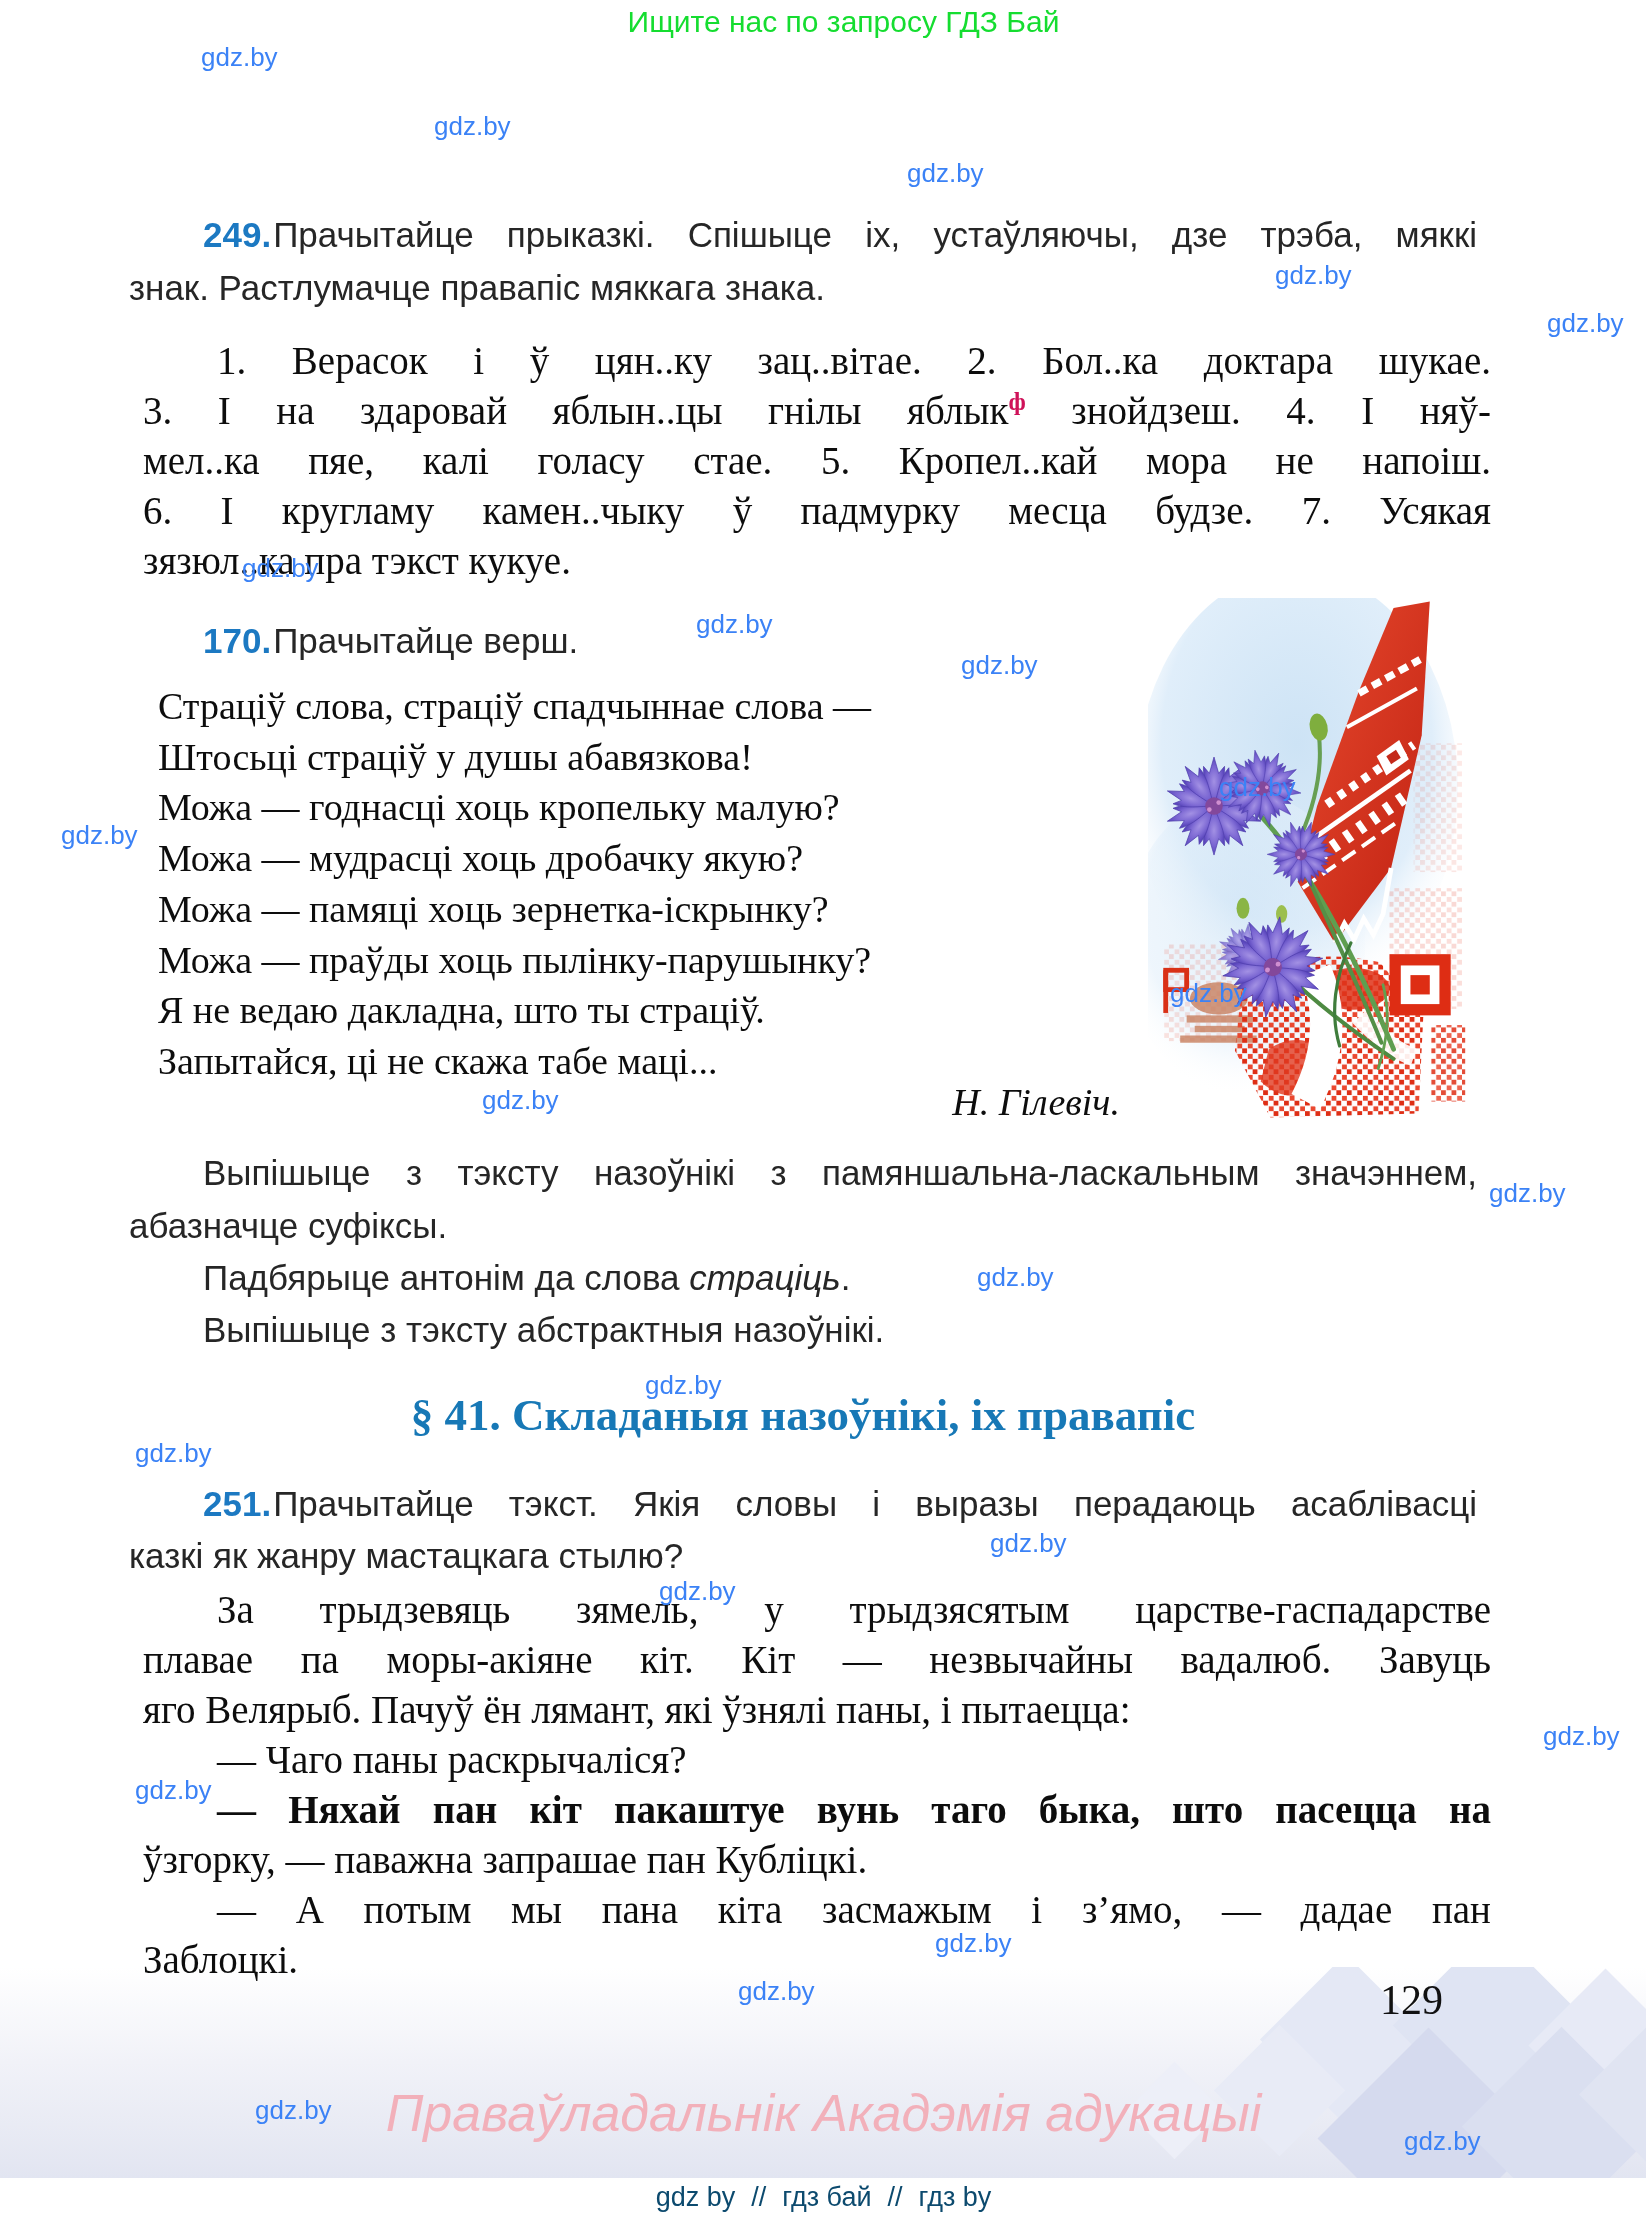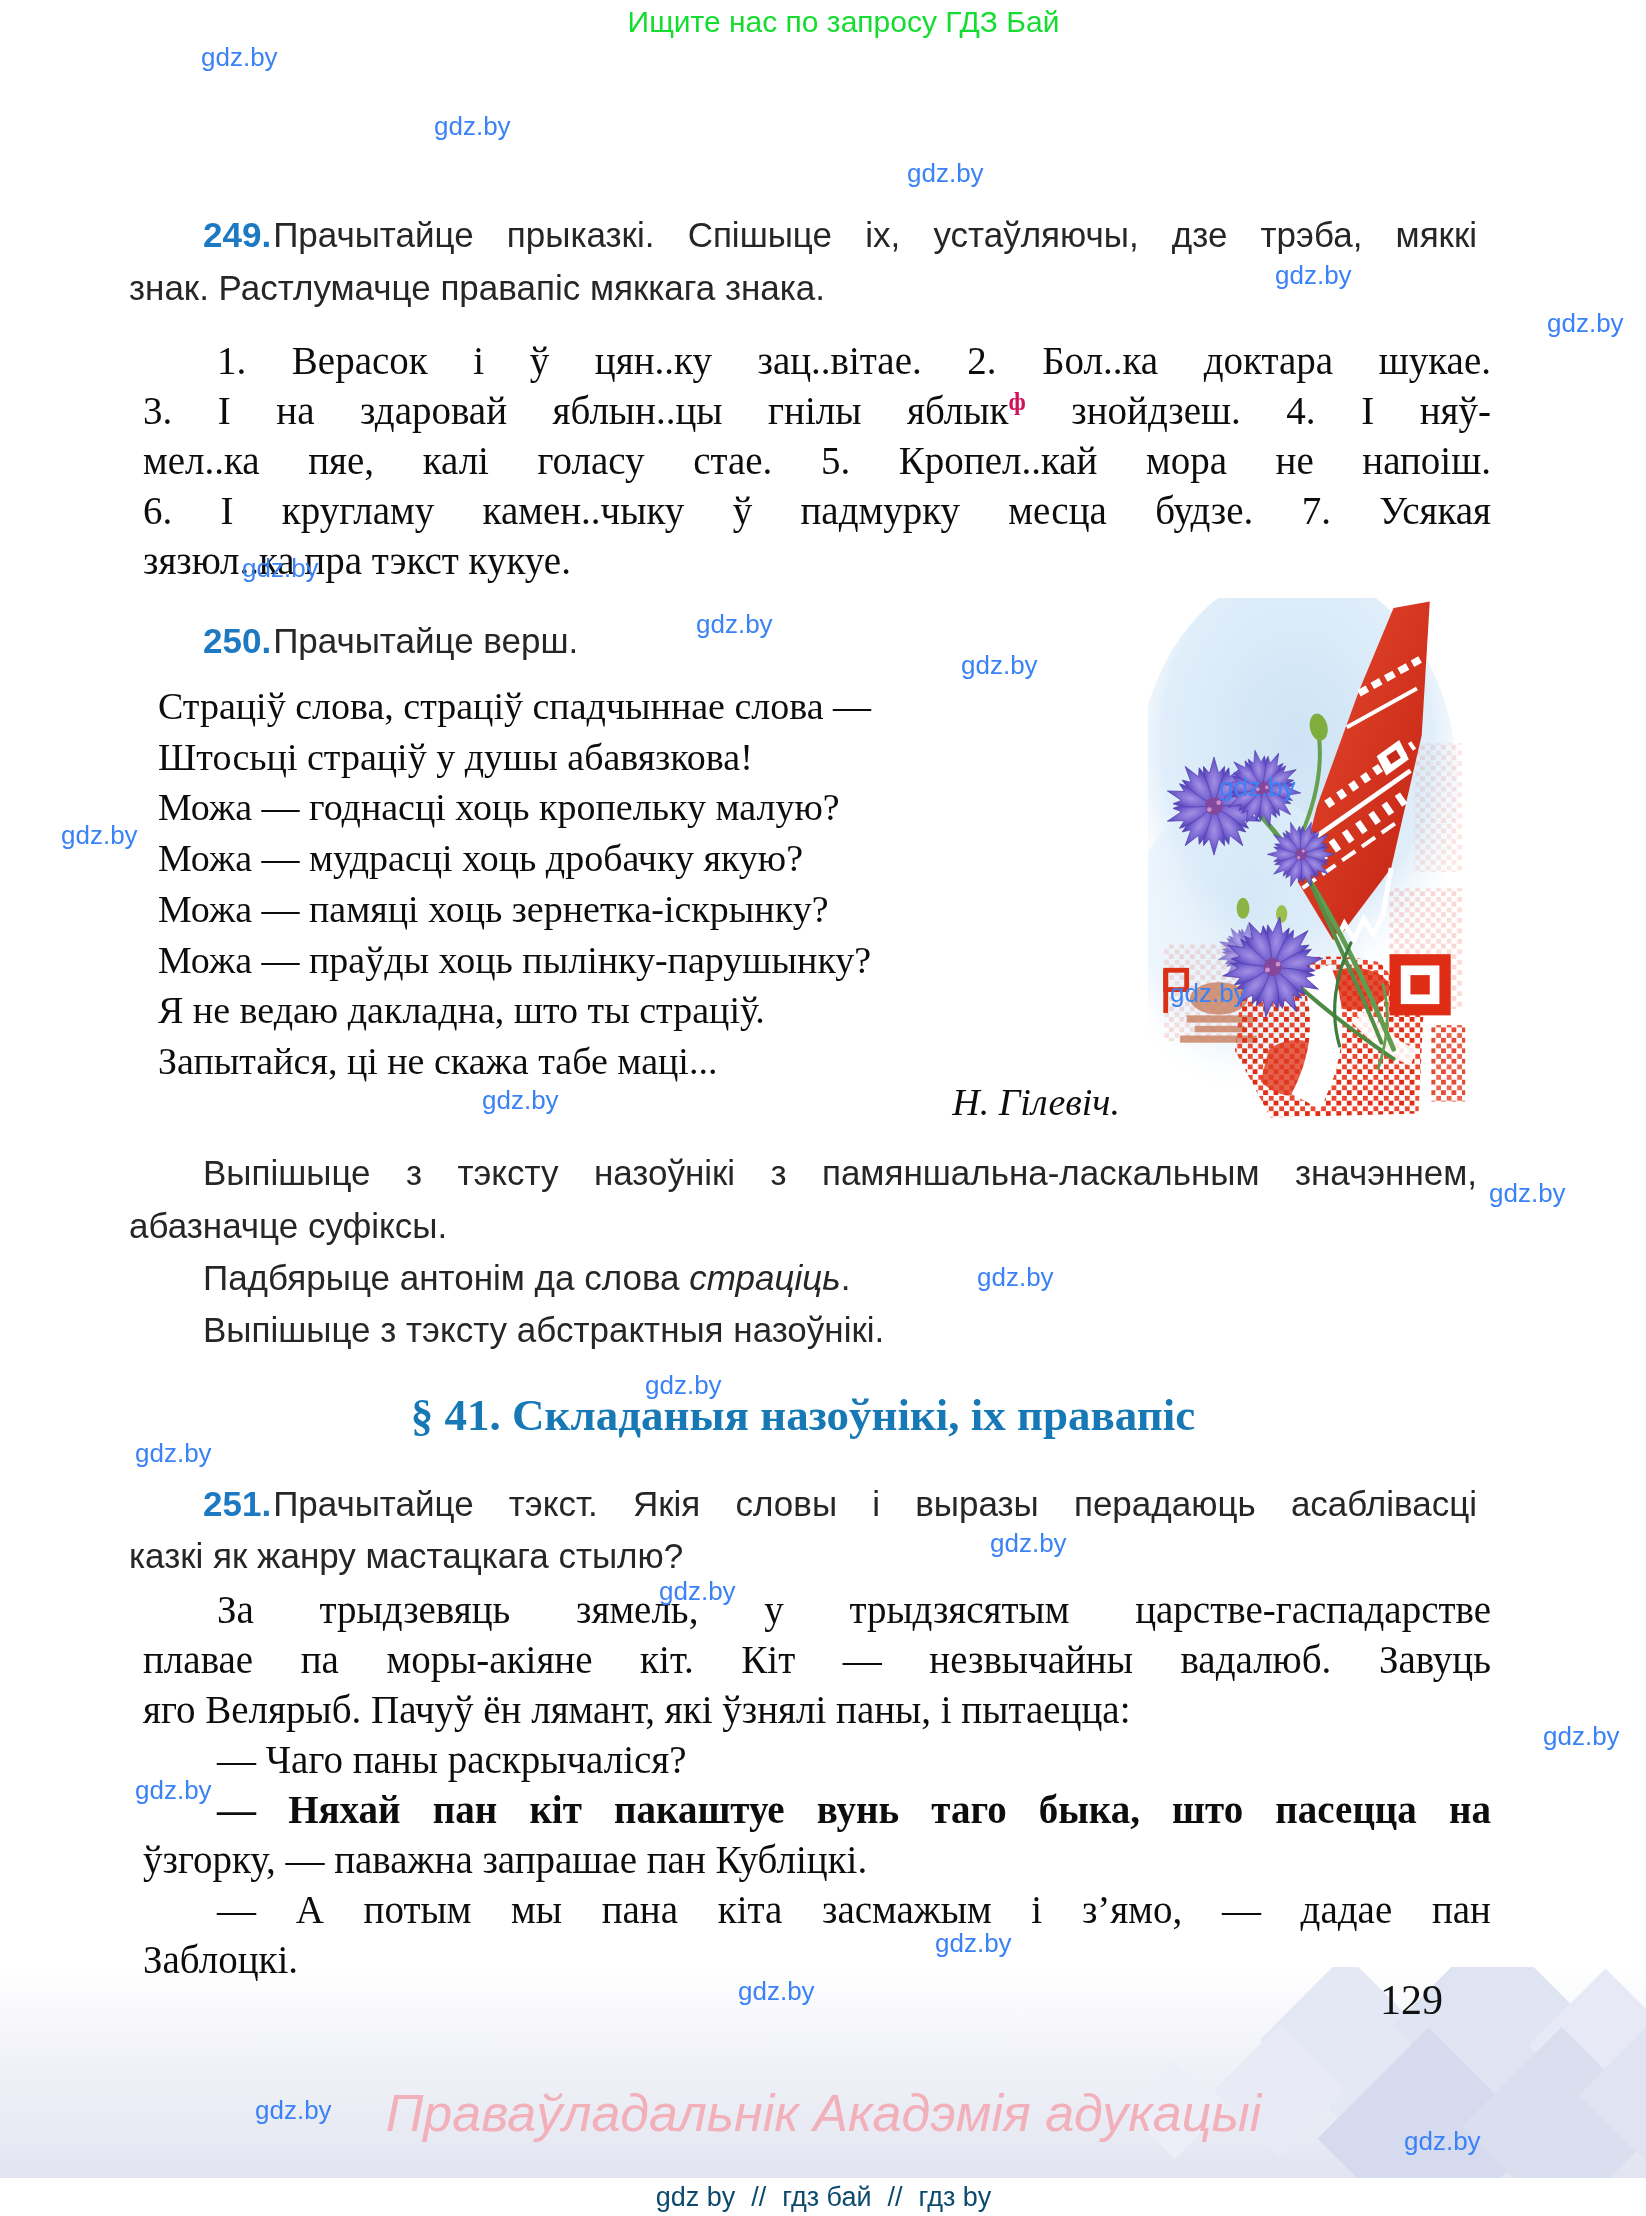--- a/index.html
+++ b/index.html
@@ -81,21 +81,21 @@
 
 <div class="serif-line just indent" style="top:337px;">1. Верасок і ў цян..ку зац..вітае. 2. Бол..ка доктара шукае.</div>
 <div class="serif-line just" style="top:387px;">
   <span>3. І на здаровай яблын..цы гнілы яблык</span><sup class="phon">ф</sup><span> знойдзеш. 4. І няў-</span>
 </div>
 <div class="serif-line just" style="top:437px;">мел..ка пяе, калі голасу стае. 5. Кропел..кай мора не напоіш.</div>
 <div class="serif-line just" style="top:487px;">6. І кругламу камен..чыку ў падмурку месца будзе. 7. Усякая</div>
 <div class="serif-line" style="top:537px;">зязюл..ка пра тэкст кукуе.</div>
 
 <div class="sans-line indent" style="top:617px;">
-  <span class="ex-num">250.</span><span>Прачытайце верш.</span>
+  <span class="ex-num">170.</span><span>Прачытайце верш.</span>
 </div>
 
 <div class="poem-line" style="top:682px;">Страціў слова, страціў спадчыннае слова —</div>
 <div class="poem-line" style="top:733px;">Штосьці страціў у душы абавязкова!</div>
 <div class="poem-line" style="top:783px;">Можа — годнасці хоць кропельку малую?</div>
 <div class="poem-line" style="top:834px;">Можа — мудрасці хоць дробачку якую?</div>
 <div class="poem-line" style="top:885px;">Можа — памяці хоць зернетка-іскрынку?</div>
 <div class="poem-line" style="top:936px;">Можа — праўды хоць пылінку-парушынку?</div>
 <div class="poem-line" style="top:986px;">Я не ведаю дакладна, што ты страціў.</div>
 <div class="poem-line" style="top:1037px;">Запытайся, ці не скажа табе маці...</div>

